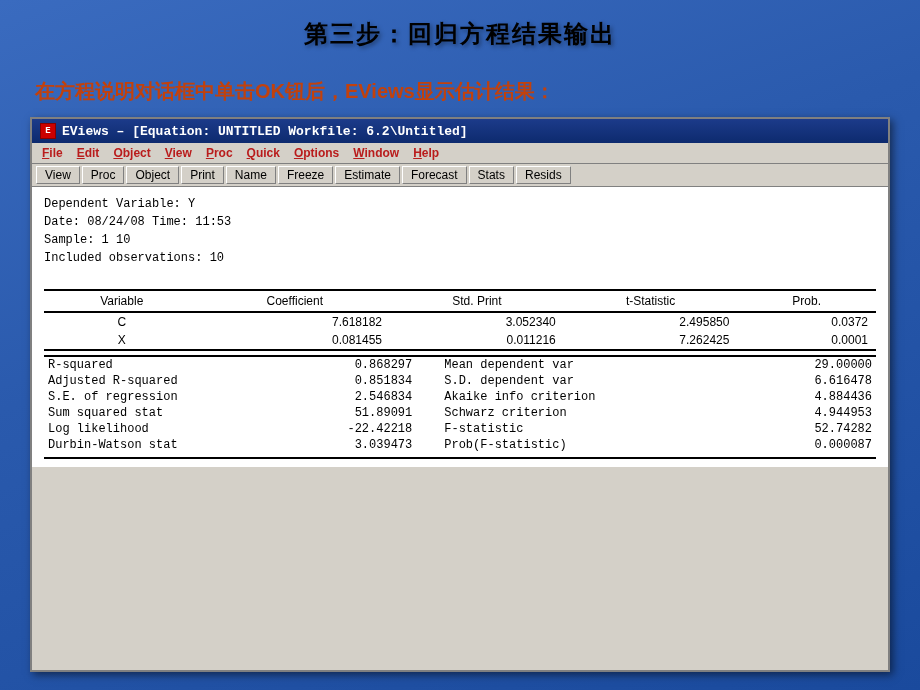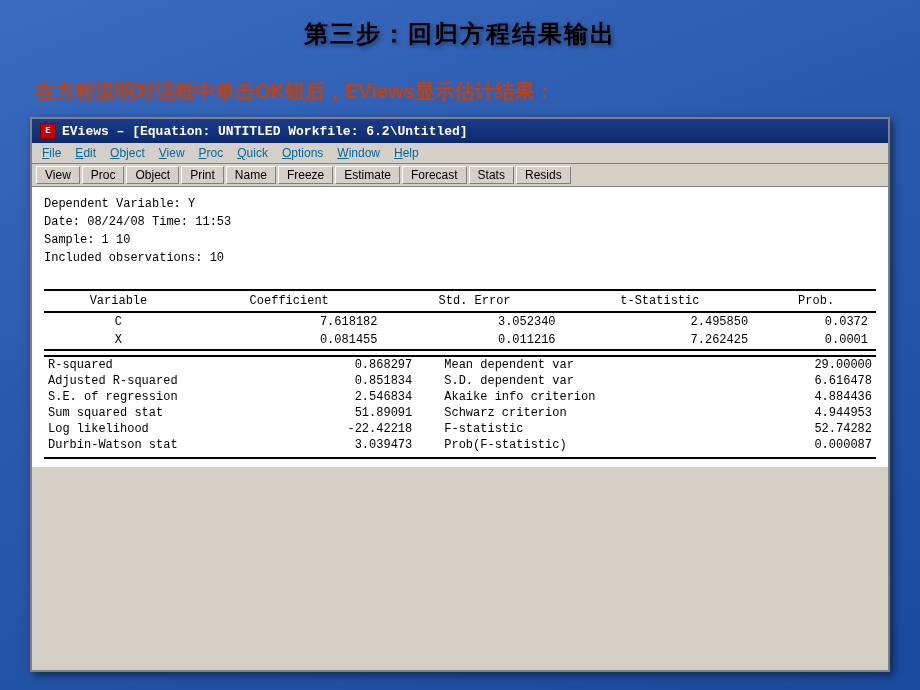--- a/index.html
+++ b/index.html
@@ -72,22 +72,23 @@
       padding: 2px 4px;
       display: flex;
       gap: 2px;
       font-size: 12px;
       font-family: Arial, sans-serif;
     }
 
     .menu-item {
       padding: 1px 6px;
       cursor: pointer;
-      color: #0369a1;
+      color: #b91c1c;
       text-decoration: none;
+      font-weight: bold;
     }
 
     .toolbar {
       background: #d4d0c8;
       border-bottom: 1px solid #808080;
       padding: 2px 4px;
       display: flex;
       gap: 2px;
     }
 
@@ -113,21 +114,21 @@
     }
 
     .info-section {
       margin-bottom: 22px;
       line-height: 1.5;
     }
 
     .results-table {
       width: 100%;
       border-collapse: collapse;
-      font-family: Liberation Mono, monospace;
+      font-family: Liberation Sans, sans-serif;
       font-size: 12px;
     }
 
     .results-table th {
       text-align: center;
       padding: 3px 8px;
       font-weight: normal;
       border-top: 1px solid #000000;
       border-bottom: 1px solid #000000;
     }
@@ -203,21 +204,21 @@
       <div>Date: 08/24/08   Time: 11:53</div>
       <div>Sample: 1 10</div>
       <div>Included observations: 10</div>
     </div>
 
     <table class="results-table">
       <thead>
         <tr class="double-border-top double-border-bottom">
           <th style="text-align:center; border-top:2px solid #000; border-bottom:1px solid #000; padding:3px 8px;">Variable</th>
           <th style="text-align:center; border-top:2px solid #000; border-bottom:1px solid #000; padding:3px 8px;">Coefficient</th>
-          <th style="text-align:center; border-top:2px solid #000; border-bottom:1px solid #000; padding:3px 8px;">Std. Error</th>
+          <th style="text-align:center; border-top:2px solid #000; border-bottom:1px solid #000; padding:3px 8px;">Std. Print</th>
           <th style="text-align:center; border-top:2px solid #000; border-bottom:1px solid #000; padding:3px 8px;">t-Statistic</th>
           <th style="text-align:center; border-top:2px solid #000; border-bottom:1px solid #000; padding:3px 8px;">Prob.</th>
         </tr>
       </thead>
       <tbody id="regression-body">
       <tr>
       <td style="text-align:center; padding:2px 8px;">C</td>
       <td style="text-align:right; padding:2px 8px;">7.618182</td>
       <td style="text-align:right; padding:2px 8px;">3.052340</td>
       <td style="text-align:right; padding:2px 8px;">2.495850</td>

